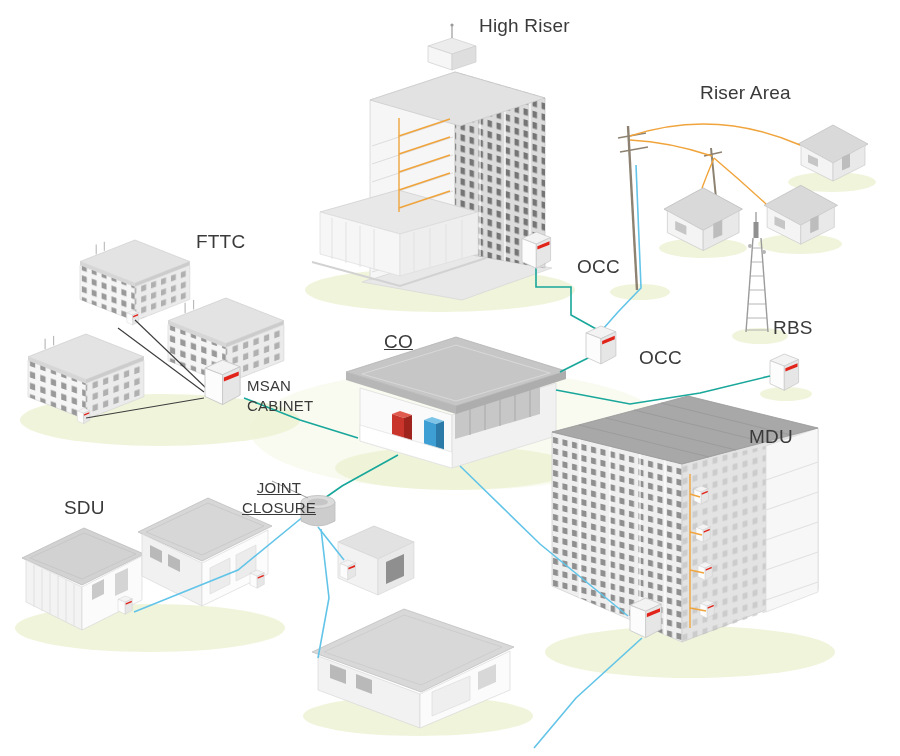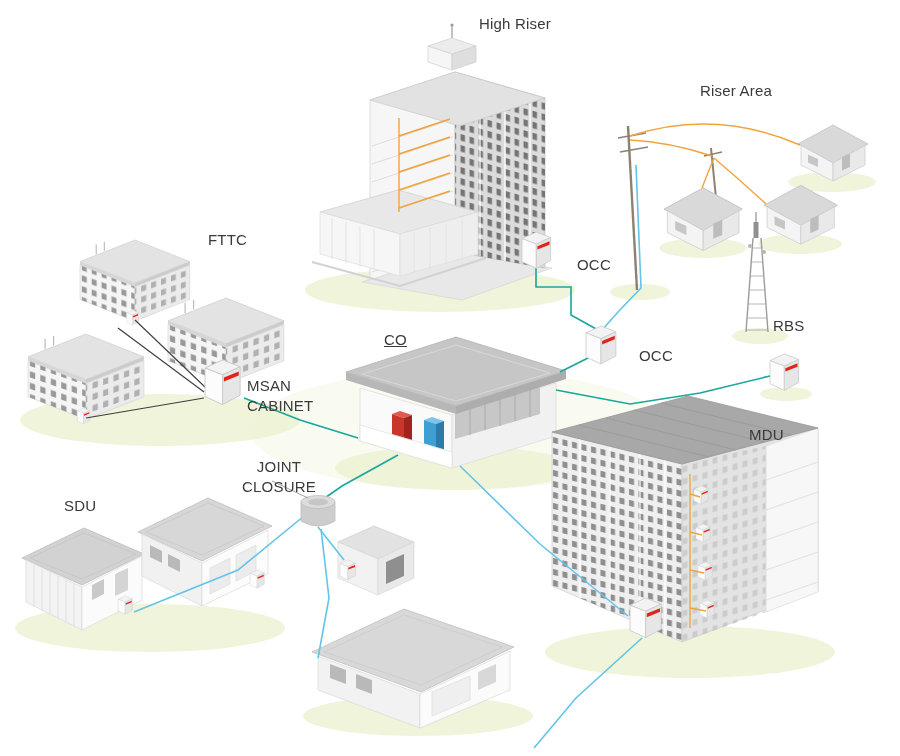--- a/index.html
+++ b/index.html
@@ -1,19 +1,19 @@
 <!DOCTYPE html>
 <html><head>
 <meta charset="utf-8">
 <style>
   html,body{margin:0;padding:0;background:#fff;}
   .stage{position:relative;width:900px;height:756px;background:#fff;overflow:hidden;
          font-family:"Liberation Sans",sans-serif;}
   .stage svg{position:absolute;left:0;top:0;}
-  .lbl{position:absolute;font-size:15px;color:#3a3a3a;white-space:nowrap;letter-spacing:.2px;}
+  .lbl{position:absolute;font-size:19px;color:#3a3a3a;white-space:nowrap;letter-spacing:.2px;}
   .lbl.small{font-size:15px;line-height:1.3;white-space:normal;}
   .lbl.center{text-align:center;}
 </style>
 </head>
 <body>
 
 <div class="stage">
 
 <svg width="900" height="756" viewBox="0 0 900 756">
   <defs>
@@ -326,23 +326,23 @@
   <g>
     <path d="M301,502 L301,521 Q318,531 335,521 L335,502 Z" fill="#cdcdcd" stroke="#bdbdbd" stroke-width="0.8"></path>
     <ellipse cx="318" cy="502" rx="17" ry="6.5" fill="#dcdcdc" stroke="#bdbdbd" stroke-width="0.8"></ellipse>
     <ellipse cx="318" cy="502" rx="10" ry="3.6" fill="#c6c6c6"></ellipse>
   </g>
   <line x1="272" y1="481" x2="308" y2="498" stroke="#a0a0a0" stroke-width="1"></line>
 </svg>
 
 <div class="lbl" style="left:479px;top:15px;">High Riser</div>
 <div class="lbl" style="left:700px;top:82px;">Riser Area</div>
-<div class="lbl" style="left:208px;top:231px;">FTTC</div>
+<div class="lbl" style="left:196px;top:231px;">FTTC</div>
 <div class="lbl" style="left:577px;top:256px;">OCC</div>
 <div class="lbl" style="left:773px;top:317px;text-align:center;">RBS</div>
 <div class="lbl" style="left:384px;top:331px;text-decoration:underline;">CO</div>
 <div class="lbl" style="left:639px;top:347px;">OCC</div>
 <div class="lbl small" style="left:247px;top:376px;width:74px;">MSAN CABINET</div>
 <div class="lbl" style="left:749px;top:426px;">MDU</div>
-<div class="lbl small center" style="left:240px;top:457px;width:78px;">JOINT CLOSURE</div>
+<div class="lbl small center" style="left:240px;top:478px;width:78px;text-decoration:underline;">JOINT CLOSURE</div>
 <div class="lbl" style="left:64px;top:497px;">SDU</div>
 
 </div>
 
 </body></html>

